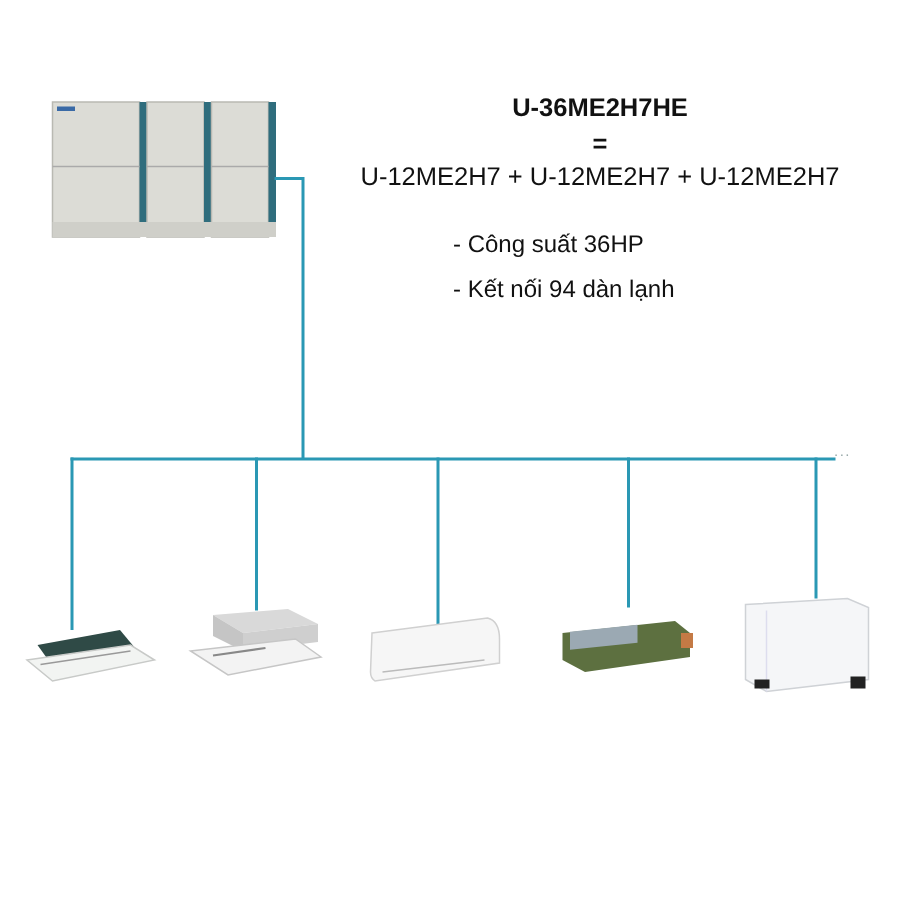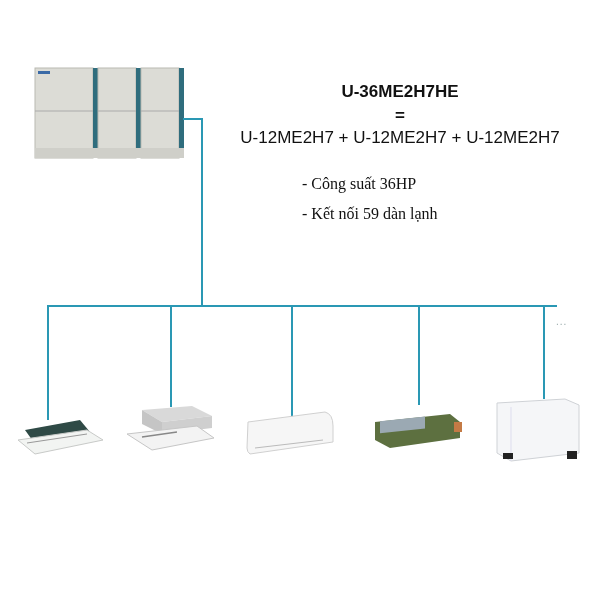--- a/index.html
+++ b/index.html
@@ -1,22 +1,22 @@
 <!DOCTYPE html>
 <html><head>
 <meta charset="utf-8">
 <style>
   html, body { margin:0; padding:0; background:#ffffff; }
   body { width:600px; height:600px; position:relative; overflow:hidden; font-family:"Liberation Sans", sans-serif; color:#111; }
-  .abs { position:absolute;margin-top:20px; }
+  .abs { position:absolute; }
   .line { position:absolute; background:#2a98b4; }
   .title { left:200px; width:400px; text-align:center; top:62px; font-size:17px; font-weight:bold; }
   .eq { left:200px; width:400px; text-align:center; top:86px; font-size:17px; font-weight:bold; }
   .formula { left:200px; width:400px; text-align:center; top:108px; font-size:17px; }
-  .spec { left:302px; font-size:16px;font-family:Liberation Serif, serif; }
+  .spec { left:302px; font-size:16px; }
   .dots { left:556px; top:296px; font-size:10px; color:#9aa; letter-spacing:1px; }
   svg { position:absolute; }
 </style>
 </head>
 <body>
 
 <svg style="left:30px;top:64px" width="160" height="100" viewBox="0 0 160 100">
 
   <rect x="5" y="4" width="58" height="90" fill="#dcdcd6" stroke="#b9b9b2"></rect>
   <rect x="63" y="4" width="5" height="90" fill="#2f6d7d"></rect>
@@ -40,21 +40,21 @@
 <div class="line" style="left:170px;top:305px;width:2px;height:102px"></div>
 <div class="line" style="left:291px;top:305px;width:2px;height:112px"></div>
 <div class="line" style="left:418px;top:305px;width:2px;height:100px"></div>
 <div class="line" style="left:543px;top:305px;width:2px;height:94px"></div>
 <div class="abs dots">...</div>
 
 <div class="abs title">U-36ME2H7HE</div>
 <div class="abs eq">=</div>
 <div class="abs formula">U-12ME2H7 + U-12ME2H7 + U-12ME2H7</div>
 <div class="abs spec" style="top:155px">- Công suất 36HP</div>
-<div class="abs spec" style="top:185px">- Kết nối 59 dàn lạnh</div>
+<div class="abs spec" style="top:185px">- Kết nối 94 dàn lạnh</div>
 
 <svg style="left:15px;top:410px" width="90" height="45" viewBox="0 0 90 45">
   <polygon points="10,20 65,10 75,22 20,34" fill="#2f4a46"></polygon>
   <polygon points="3,30 72,20 88,30 20,44" fill="#f2f4f2" stroke="#c8cac8"></polygon>
   <line x1="12" y1="33" x2="72" y2="24" stroke="#999"></line>
 </svg>
 <svg style="left:122px;top:404px" width="100" height="48" viewBox="0 0 100 48">
   <polygon points="20,6 70,2 90,12 40,18" fill="#d9d9d9"></polygon>
   <polygon points="20,6 40,18 40,30 20,20" fill="#c5c5c5"></polygon>
   <polygon points="40,18 90,12 90,24 40,30" fill="#cfcfcf"></polygon>

